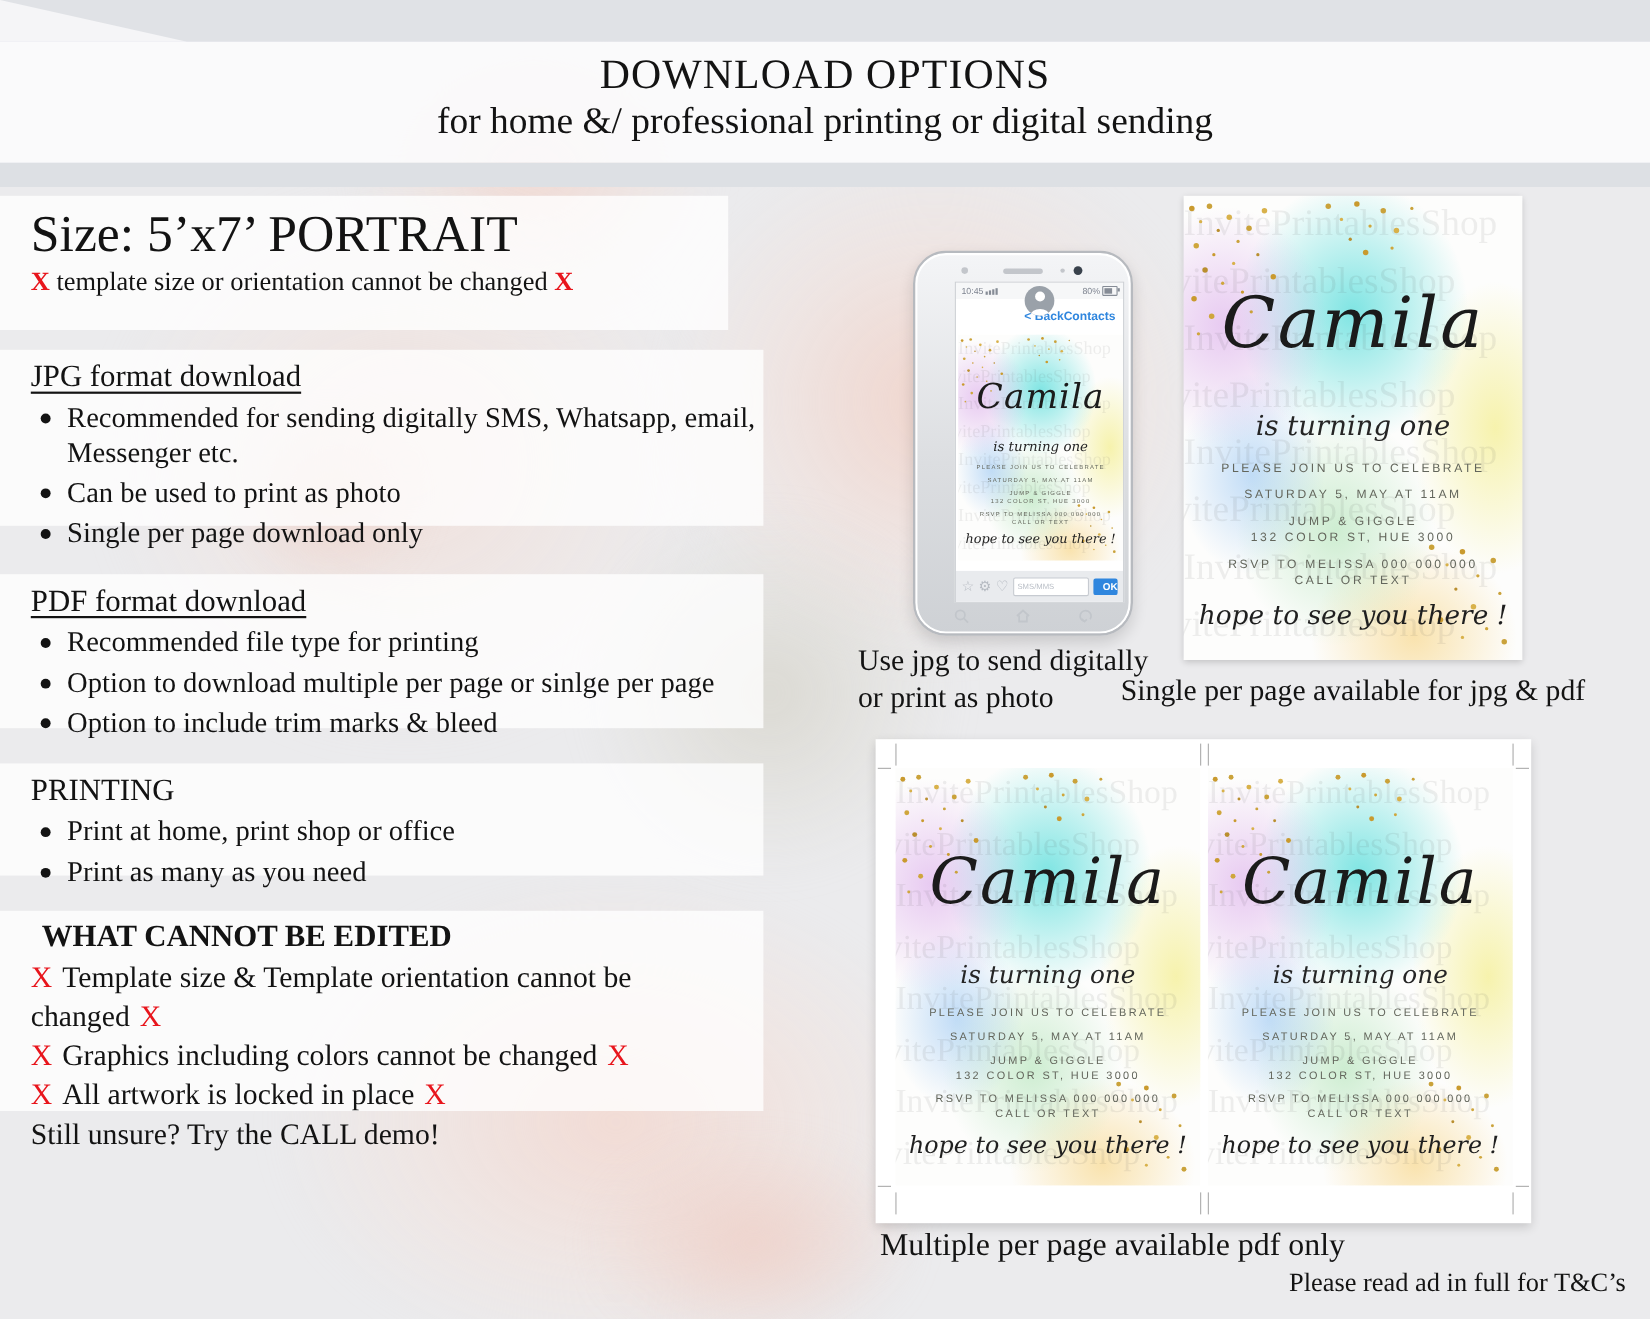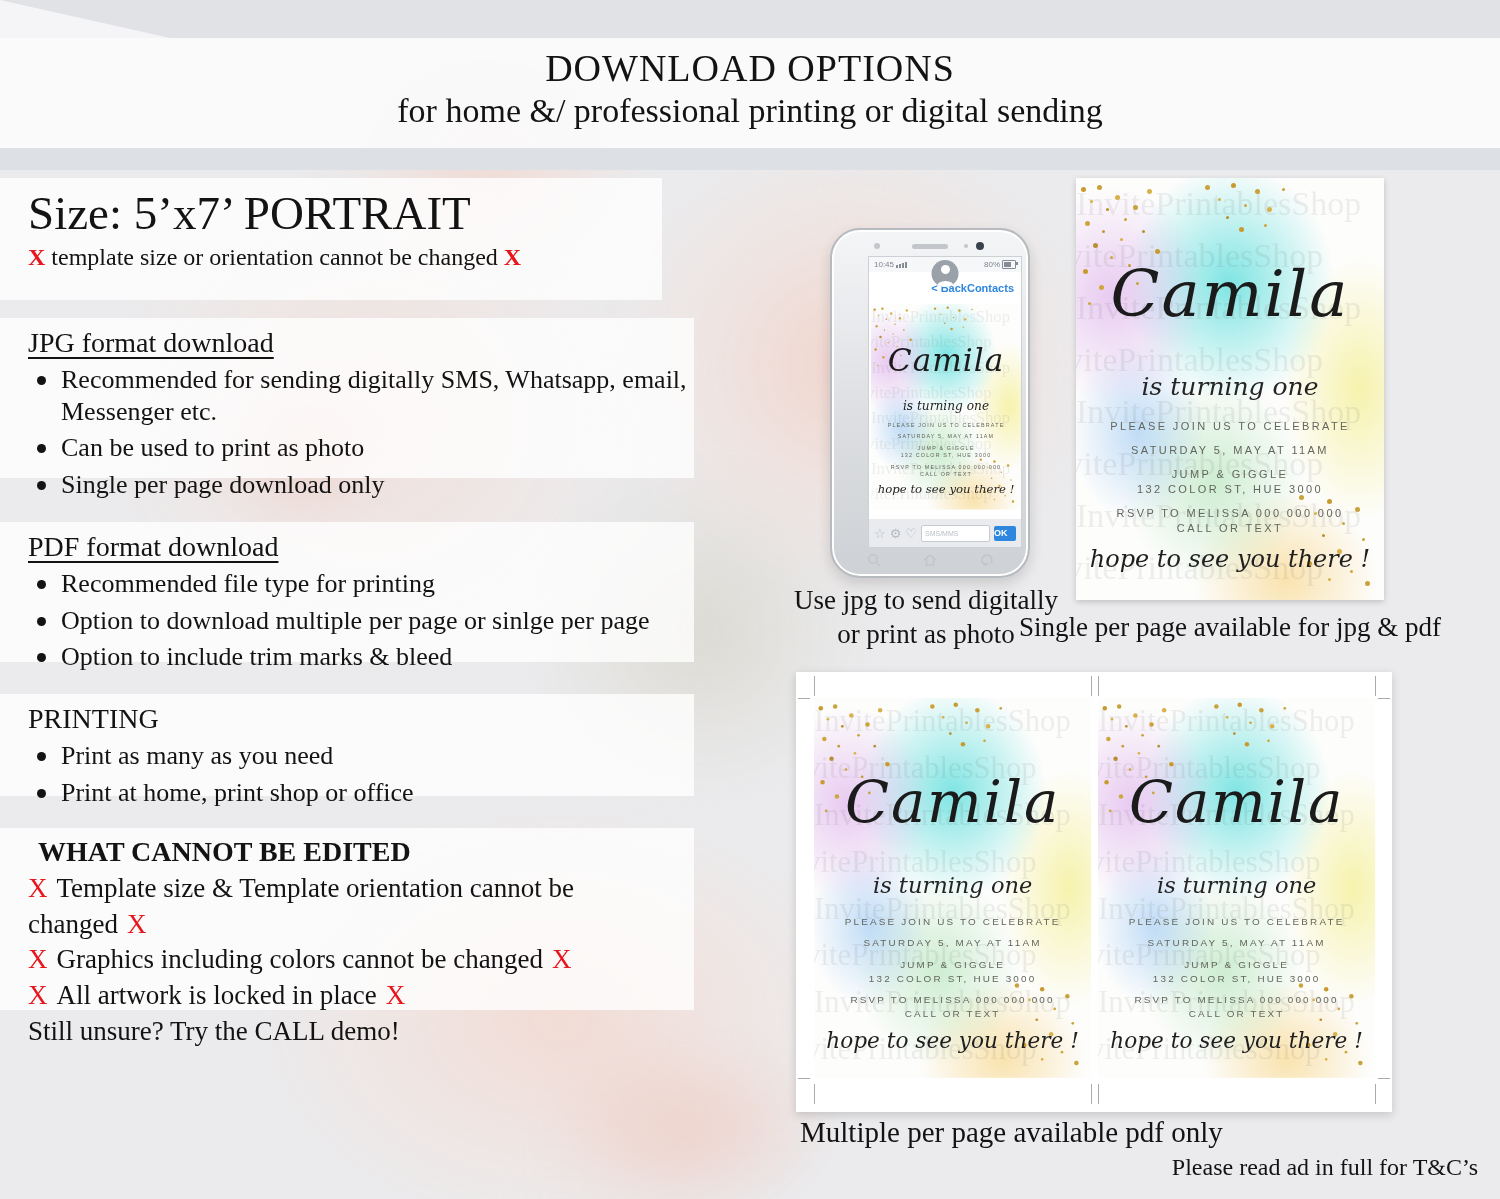--- a/index.html
+++ b/index.html
@@ -81,26 +81,26 @@
                     width:9px; height:9px; border-radius:50%; background:#fff; }
   .avatar::after  { content:""; position:absolute; left:50%; transform:translateX(-50%); bottom:-5px;
                     width:17px; height:11px; border-radius:50%; background:#fff; }
   .card-slot-phone { position:absolute; left:2px; top:47px; width:150px; height:206px; overflow:hidden; }
   .toolbar { position:absolute; left:0; bottom:0; width:100%; height:28px; background:#e9ebee;
              display:flex; align-items:center; gap:4px; padding:0 5px; box-sizing:border-box; }
   .tb-ic { font:13px "DejaVu Sans", sans-serif; color:#b6bbc2; }
   .sms-input { flex:1; height:15px; background:#fff; border:1px solid #c7cbd1; border-radius:2px;
                font:7px/15px "Liberation Sans", sans-serif; color:#b9bec6; padding-left:3px; overflow:hidden; }
   .ok-btn { width:22px; height:15px; background:#2f86de; color:#fff; font:bold 9px/15px "Liberation Sans", sans-serif;
-            text-align:left; border-radius:2px; }
+            text-align:right; border-radius:2px; }
   .capacitive { position:absolute; left:34px; right:34px; top:322px; display:flex; justify-content:space-between; }
   .capacitive svg { display:block; }
 
   
-  .phone-cap  { position:absolute; left:780px; top:584px; width:292px; text-align:center;
+  .phone-cap  { position:absolute; left:780px; top:584px; width:292px; text-align:left;
                 font-size:27px; line-height:1.25; z-index:3; }
   .single-cap { position:absolute; left:1010px; top:612px; width:440px; text-align:center; font-size:27px; z-index:3; }
   .multi-cap  { position:absolute; left:800px;  top:1116px; font-size:29px; z-index:3; }
   .terms      { position:absolute; right:22px;  top:1154px; font-size:24px; z-index:3; }
 
   
   .single-holder { position:absolute; left:1076px; top:178px; width:308px; height:422px; z-index:3;
                    box-shadow:0 2px 6px rgba(0,0,0,0.18); }
   .card-scale { transform-origin:0 0; width:308px; height:422px; }
   .s-phone .card-scale { transform:scale(0.4871); }
@@ -191,22 +191,22 @@
     <ul class="bullets">
       <li>Recommended file type for printing</li>
       <li>Option to download multiple per page or sinlge per page</li>
       <li>Option to include trim marks &amp; bleed</li>
     </ul>
   </div>
 
   <div class="band" id="band-print">
     <div class="sec-heading">PRINTING</div>
     <ul class="bullets">
+      <li>Print at home, print shop or office</li>
       <li>Print as many as you need</li>
-      <li>Print at home, print shop or office</li>
     </ul>
   </div>
 
   <div class="band" id="band-cannot">
     <div class="cannot-heading">WHAT CANNOT BE EDITED</div>
     <div class="xline">
       <span class="x x-lead">X</span><span>Template size &amp; Template orientation cannot be changed</span><span class="x x-tail">X</span>
     </div>
     <div class="xline">
       <span class="x x-lead">X</span><span>Graphics including colors cannot be changed</span><span class="x x-tail">X</span>

